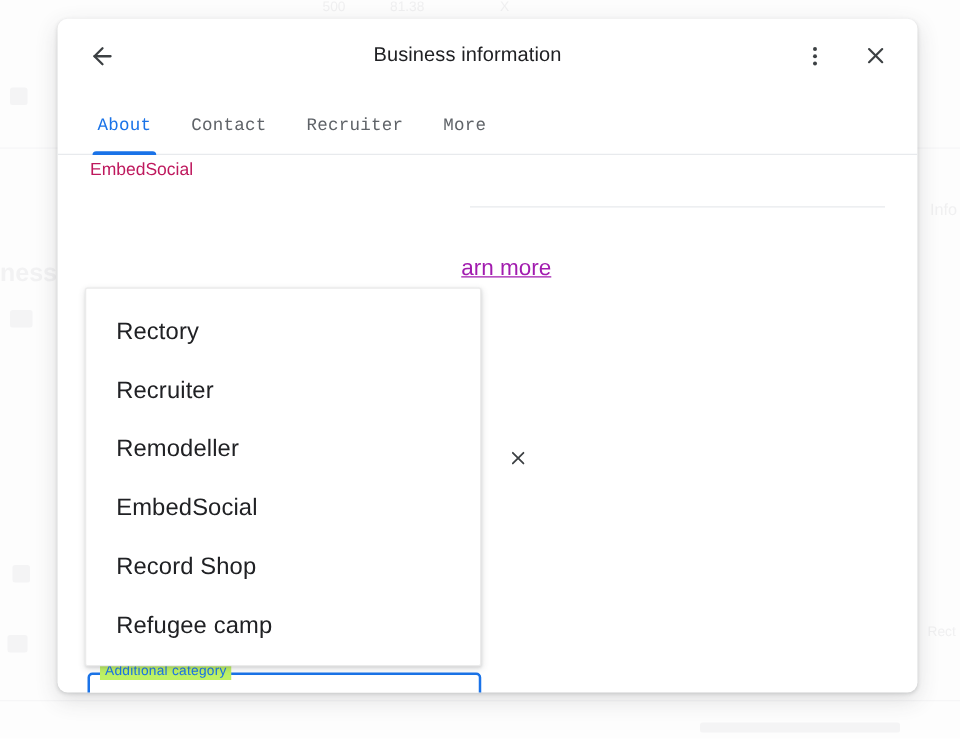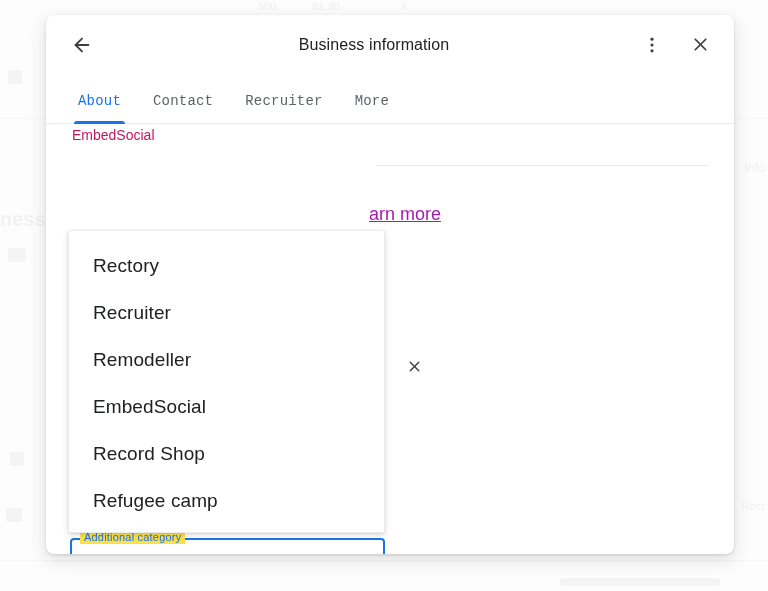--- a/index.html
+++ b/index.html
@@ -192,21 +192,21 @@
     inset: 0;
     border: 2px solid #1a73e8;
     border-radius: 4px;
     box-sizing: border-box;
     background: #fff;
   }
   .field-label {
     position: absolute;
     left: 10px;
     top: -8px;
-    background: #fde047;
+    background: #bef264;
     padding: 0 4px;
     font-size: 11px;
     color: #1a73e8;
     line-height: 14px;
     letter-spacing: .2px;
     white-space: nowrap;
   }
   .field-input {
     position: absolute;
     left: 14px;

